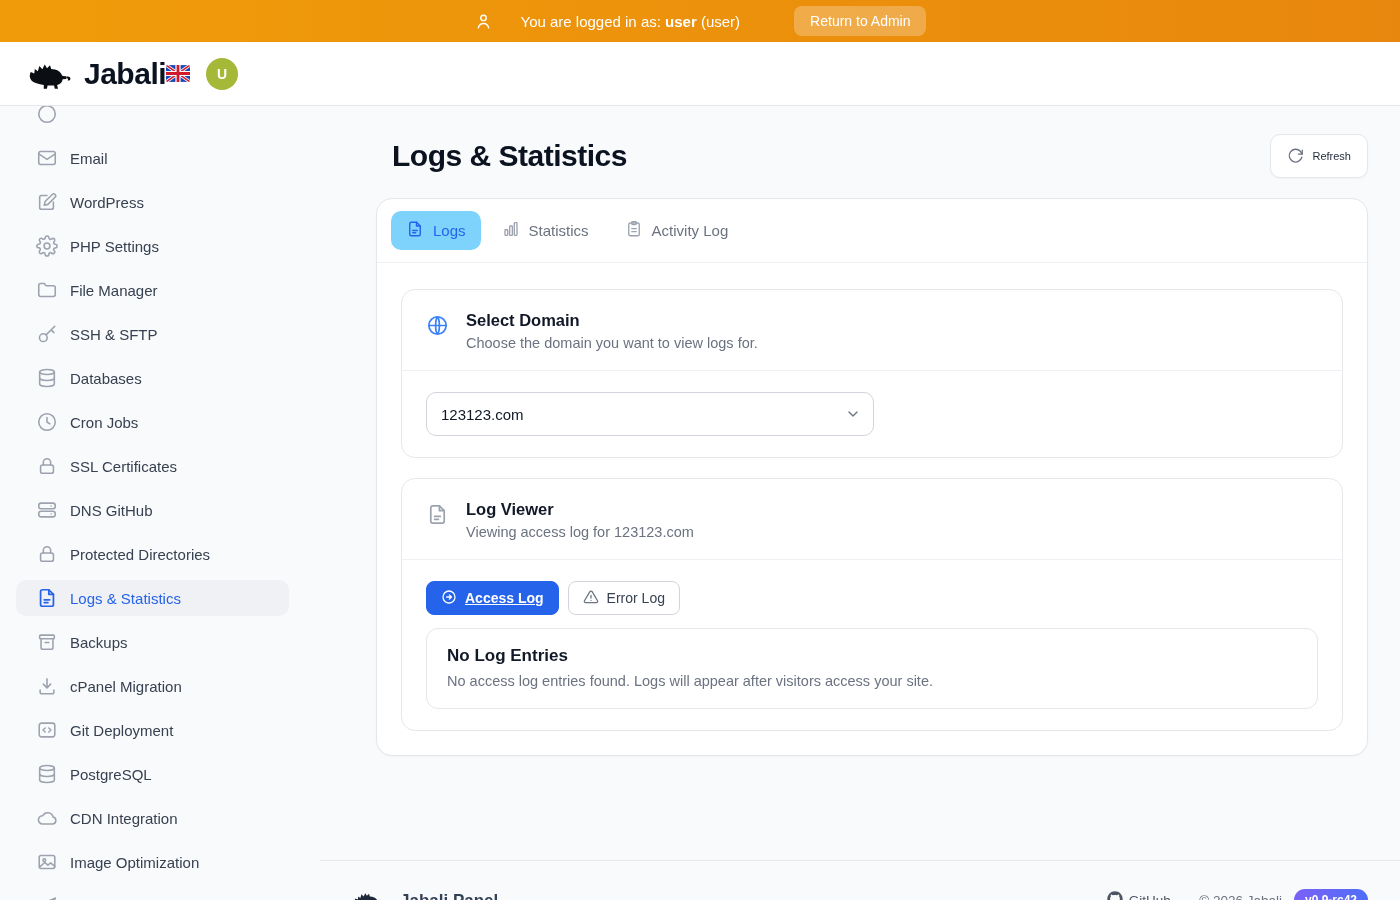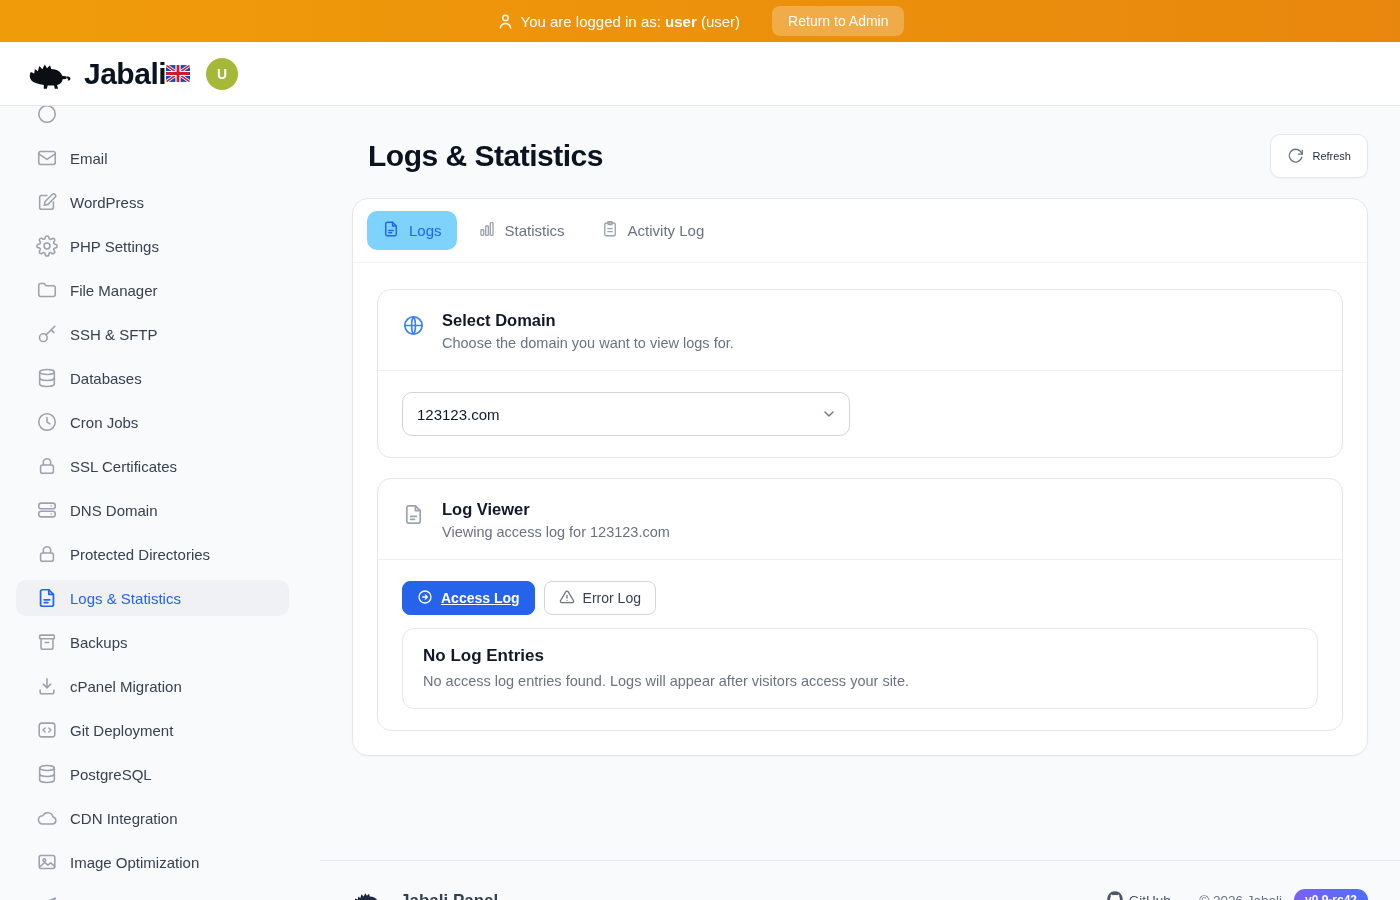--- a/index.html
+++ b/index.html
@@ -4,21 +4,21 @@
 <style>
   * { margin:0; padding:0; box-sizing:border-box; }
   html,body { width:1400px; height:900px; overflow:hidden; }
   body {
     font-family:"Liberation Sans", sans-serif;
     background:#f9fafb; color:#111827; position:relative;
   }
   
   .topbar {
     height:42px; background:linear-gradient(90deg,#f09c0a,#e8870d);
-    display:flex; align-items:center; justify-content:center; gap:6px; color:#fff;
+    display:flex; align-items:center; justify-content:center; gap:28px; color:#fff;
   }
   .topbar svg { display:block; }
   .topbar-text { font-size:15px; }
   .topbar-text b { font-weight:700; }
   .return-btn {
     margin-left:26px; background:rgba(255,255,255,.25); color:#fff; border:none;
     border-radius:8px; padding:7px 16px; font-size:14px; font-family:inherit; cursor:pointer;
   }
   
   .header {
@@ -27,21 +27,21 @@
   }
   .brand { display:flex; align-items:center; gap:10px; }
   .brand-title { font-size:30px; font-weight:800; letter-spacing:-0.5px; color:#0b1220; }
   .header-right { display:flex; align-items:center; gap:16px; }
   .flag { width:24px; height:17px; border-radius:2px; overflow:hidden; display:block; cursor:pointer; }
   .avatar {
     width:32px; height:32px; border-radius:50%; background:#a5b838; color:#fff;
     display:flex; align-items:center; justify-content:center; font-size:14px; font-weight:700; cursor:pointer;
   }
   
-  .shell { display:flex; height:794px; }
+  .shell { display:flex; height:794px;gap:24px; }
   .sidebar {
     width:320px; flex:none; padding:17px 31px 0 16px; overflow:hidden; background:#f9fafb;
   }
   .nav-item {
     height:36px; display:flex; align-items:center; gap:12px; padding:0 12px 0 20px;
     border-radius:10px; margin-bottom:8px; font-size:15px; color:#374151; cursor:pointer;
   }
   .nav-item .nav-icon { color:#9ca3af; display:flex; }
   .nav-item.active { background:#f0f1f4; color:#2563eb; font-weight:500; }
   .nav-item.active .nav-icon { color:#2563eb; }
@@ -244,21 +244,21 @@
     </div>
 
     <div class="nav-item">
       <span class="nav-icon">
         <svg width="22" height="22" viewBox="0 0 24 24" fill="none" stroke="currentColor" stroke-width="1.7" stroke-linecap="round" stroke-linejoin="round">
             <rect x="3" y="4.5" width="18" height="6.2" rx="2.6"></rect>
             <rect x="3" y="13.3" width="18" height="6.2" rx="2.6"></rect>
             <path d="M16.5 7.6h.01M16.5 16.4h.01"></path>
           </svg>
       </span>
-      <span>DNS Domain</span>
+      <span>DNS GitHub</span>
     </div>
 
     <div class="nav-item">
       <span class="nav-icon">
         <svg width="22" height="22" viewBox="0 0 24 24" fill="none" stroke="currentColor" stroke-width="1.7" stroke-linecap="round" stroke-linejoin="round">
             <rect x="5" y="11" width="14" height="9" rx="2"></rect>
             <path d="M8 11V8a4 4 0 0 1 8 0v3"></path>
           </svg>
       </span>
       <span>Protected Directories</span>

